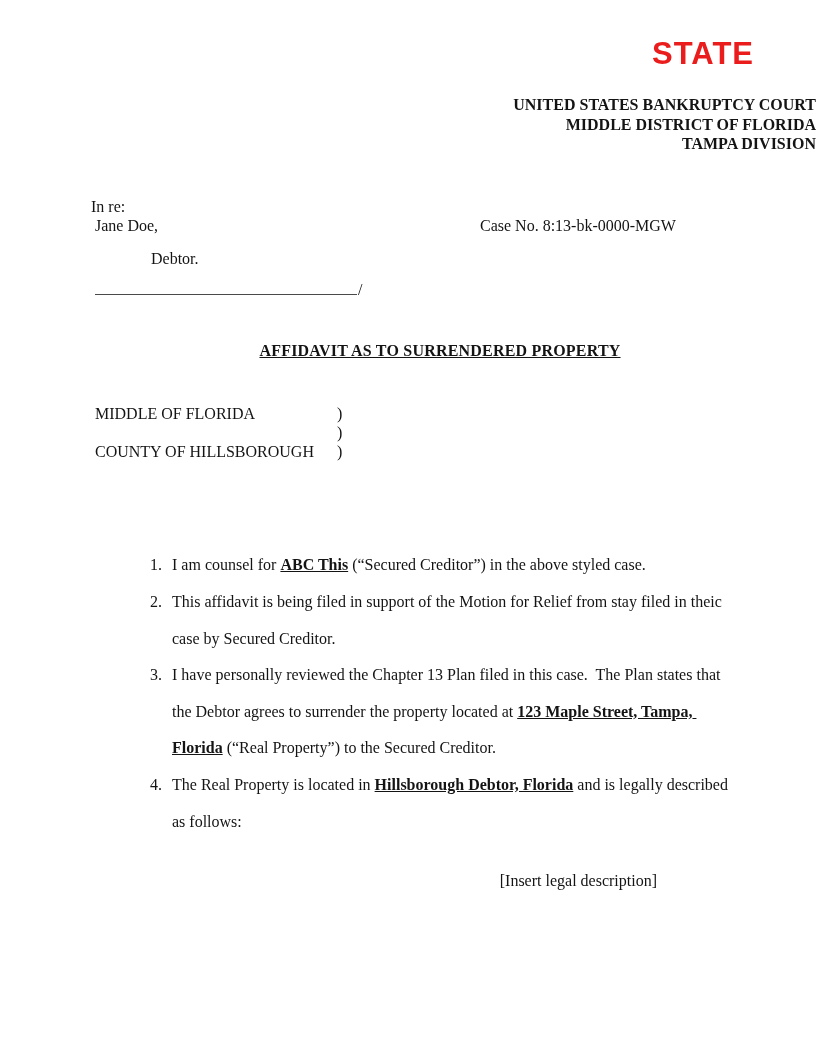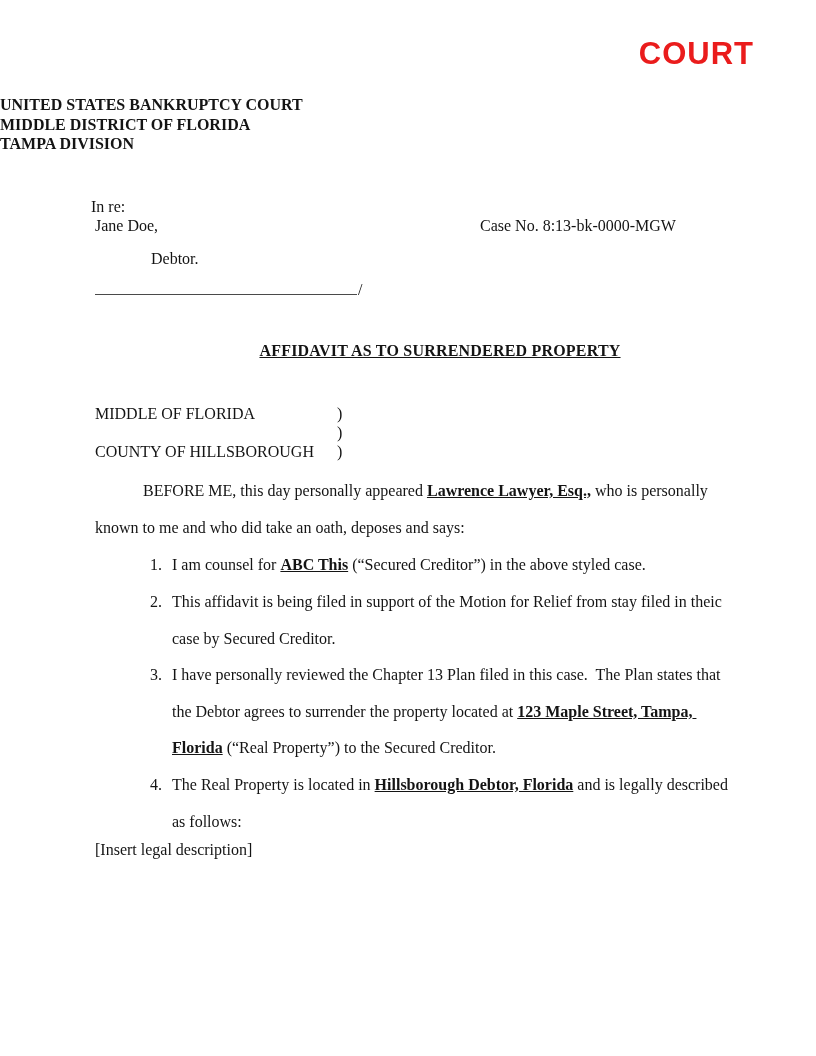--- a/index.html
+++ b/index.html
@@ -25,21 +25,21 @@
     font-family: "Liberation Sans", "DejaVu Sans", sans-serif;
     font-weight: 800;
     font-size: 31px;
     letter-spacing: 1px;
   }
 
   .court-header {
     top: 95px;
     left: 0;
     width: 816px;
-    text-align: left;
+    text-align: right;
     font-weight: bold;
     line-height: 19.7px;
   }
 
   .line-inre   { top: 182px; left: 91px; margin-top: 16px; }
   .name-row    { top: 217px; left: 95px; width: 650px; }
   .case-no     { position: absolute; left: 385px; top: 0; white-space: nowrap; }
   .line-debtor { top: 250px; left: 151px; }
 
   .sig-row { top: 277px; left: 95px; }
@@ -88,35 +88,35 @@
     display: block;
     margin-left: 77px;
     white-space: pre-wrap;
   }
   .item-1 { top: 547px; }
   .item-2 { top: 584px; }
   .item-3 { top: 657px; }
   .item-4 { top: 767px; }
 
   .legal-line {
-    top: 841px;
+    top: 872px;
     left: 95px;
     width: 562px;
-    text-align: left;
+    text-align: right;
   }
 
   .b { font-weight: bold; }
   .u { text-decoration: underline; }
 </style>
 </head>
 <body>
 
 <div class="page">
 
-  <div class="abs stamp" style="color: rgb(234, 28, 28);">COURT</div>
+  <div class="abs stamp" style="color: rgb(234, 28, 28);">STATE</div>
 
   <div class="abs court-header">
     <div>UNITED STATES BANKRUPTCY COURT</div>
     <div>MIDDLE DISTRICT OF FLORIDA</div>
     <div>TAMPA DIVISION</div>
   </div>
 
   <div class="abs line-inre">In re:</div>
 
   <div class="abs name-row">
@@ -141,21 +141,20 @@
     </div>
     <div class="venue-row">
       <span class="venue-paren">)</span>
     </div>
     <div class="venue-row">
       <span>COUNTY OF HILLSBOROUGH</span>
       <span class="venue-paren">)</span>
     </div>
   </div>
 
-  <div class="abs intro"><span>BEFORE ME, this day personally appeared </span><span class="b u">Lawrence Lawyer, Esq.,</span><span> who is personally known to me and who did take an oath, deposes and says:</span></div>
 
   <div class="abs list-item item-1">
     <span class="item-num">1.</span>
     <span class="item-text"><span>I am counsel for </span><span class="b u">ABC This</span><span> (“Secured Creditor”) in the above styled case.</span></span>
   </div>
 
   <div class="abs list-item item-2">
     <span class="item-num">2.</span>
     <span class="item-text"><span>This affidavit is being filed in support of the Motion for Relief from stay filed in theic case by Secured Creditor.</span></span>
   </div>

